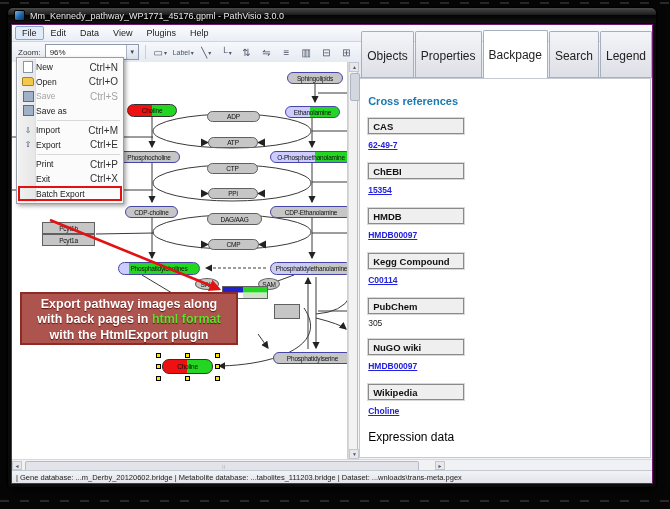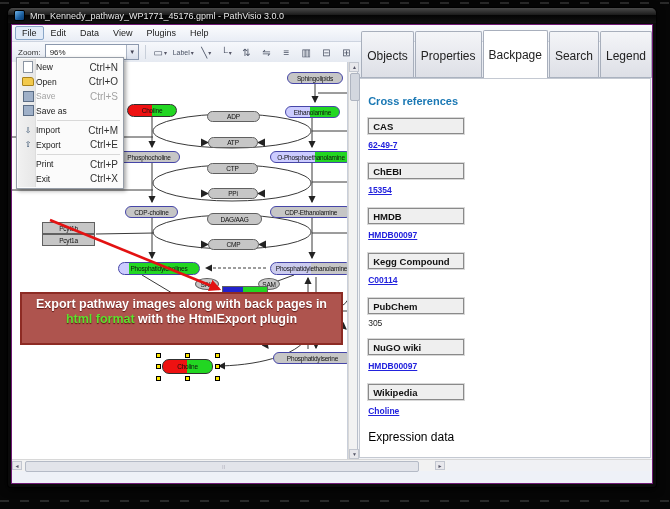--- a/index.html
+++ b/index.html
@@ -53,21 +53,21 @@
   .lavgreen55{background:linear-gradient(to right,#ccccff 55%,#22d622 55%);border-color:#4646a8;}
   .pc{background:linear-gradient(to right,#ccccff 13%,#22d622 13%);border-color:#4646a8;}
   .pe{background:linear-gradient(to right,#ccccee 50%,#c6c6c6 50%);border-color:#4646a8;}
   .etnk1{background:linear-gradient(to right,#ffffff 58%,#b8d8b0 58%);}
   .quad{background-image:linear-gradient(to right,#2222cc 45%,#22d622 45%),
         linear-gradient(to right,#ffffff 45%,#cfe3c9 45%);
         background-size:100% 50%,100% 50%;background-position:top,bottom;background-repeat:no-repeat;}
   .handle{position:absolute;width:5px;height:5px;background:#ffe800;border:1px solid #000;
         z-index:4;box-sizing:border-box;}
   
-  #ann-box{position:absolute;left:8px;top:230px;width:323px;height:53px;z-index:5;
+  #ann-box{position:absolute;left:8px;top:230px;width:218px;height:53px;z-index:5;
         background:#ae544e;border:2px solid #8d2b24;box-sizing:border-box;color:#fff;
         font-weight:bold;font-size:12.5px;text-align:center;line-height:1.22;padding:3px 6px;
         text-shadow:0 1px 1px #5c1512;}
   #ann-box .green{color:#5ce02e;}
   #ann-arrow{position:absolute;left:0;top:0;z-index:6;pointer-events:none;}
   
   #vscroll{width:10px;background:#f2f2f2;border-left:1px solid #d8d8d8;position:relative;}
   .sarrow{position:absolute;left:0;width:10px;height:10px;background:#e8e8ec;border:1px solid #c2c6cf;
         box-sizing:border-box;font-size:5px;color:#556;display:flex;align-items:center;justify-content:center;}
   #vthumb{position:absolute;left:1px;top:11px;width:8px;height:26px;background:#d3d7df;
@@ -312,20 +312,23 @@
       <div id="hscroll">
         <div class="sarrow" style="left:0;top:1px;height:9px">◄</div>
         <div id="hthumb">
             <span id="hgrip">⁞⁞</span>
           </div>
         <div class="sarrow" style="left:423px;top:1px;height:9px">►</div>
       </div>
       <div id="hsc-right"></div>
     </div>
 
+    <div id="statusbar">
+      <span>| Gene database: ...m_Derby_20120602.bridge | Metabolite database: ...tabolites_111203.bridge | Dataset: ...wnloads\trans-meta.pgex</span>
+    </div>
 
     <div id="file-menu">
         <div class="mi">
           <span class="mic">
             <span class="g-new"></span>
           </span>
           <span class="mlabel">New</span>
           <span class="mshort">Ctrl+N</span>
         </div>
         <div class="mi">
@@ -363,15 +366,19 @@
         <div class="mi">
           <span class="mic"></span>
           <span class="mlabel">Print</span>
           <span class="mshort">Ctrl+P</span>
         </div>
         <div class="mi">
           <span class="mic"></span>
           <span class="mlabel">Exit</span>
           <span class="mshort">Ctrl+X</span>
         </div>
+        <div class="mi hl">
+          <span class="mic"></span>
+          <span class="mlabel">Batch Export</span>
+        </div>
       </div>
   </div>
 </div>
 
 </body></html>

